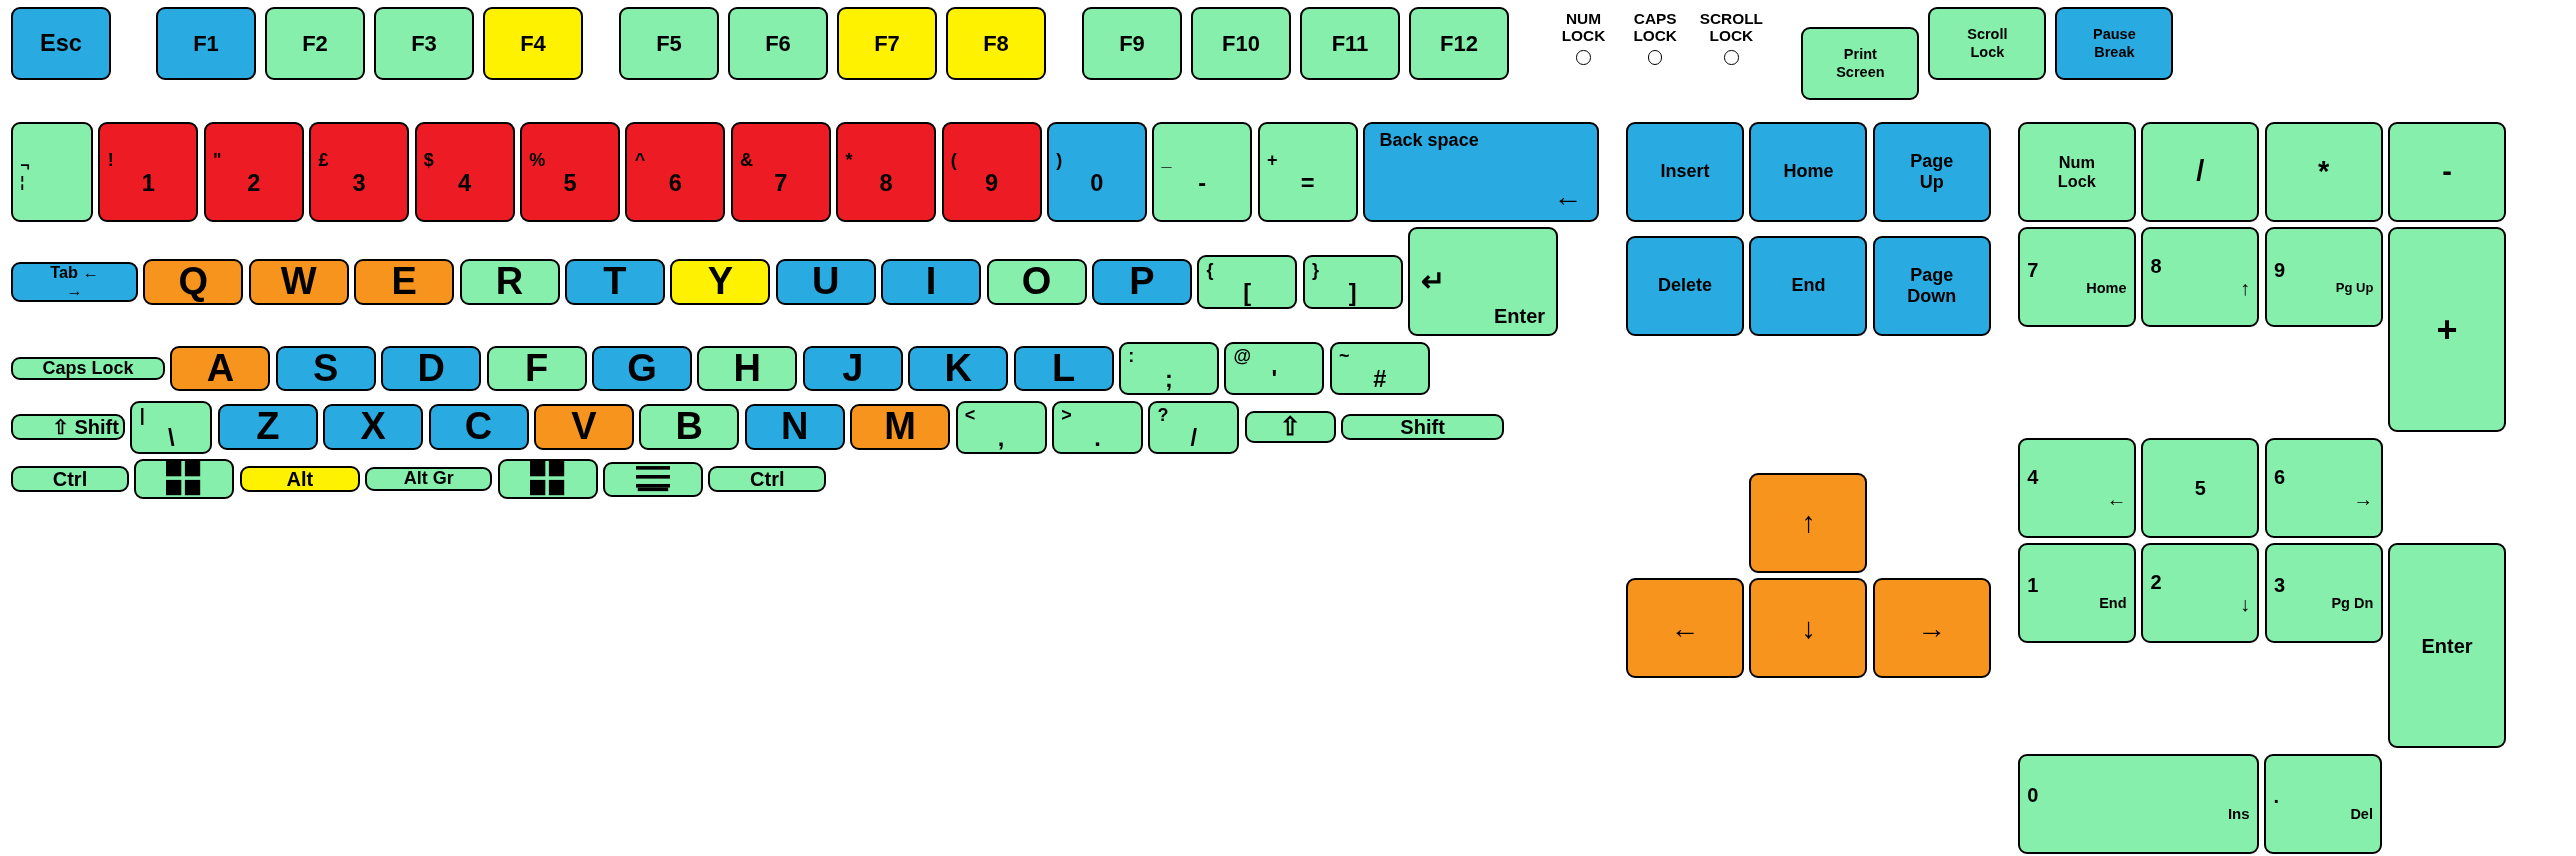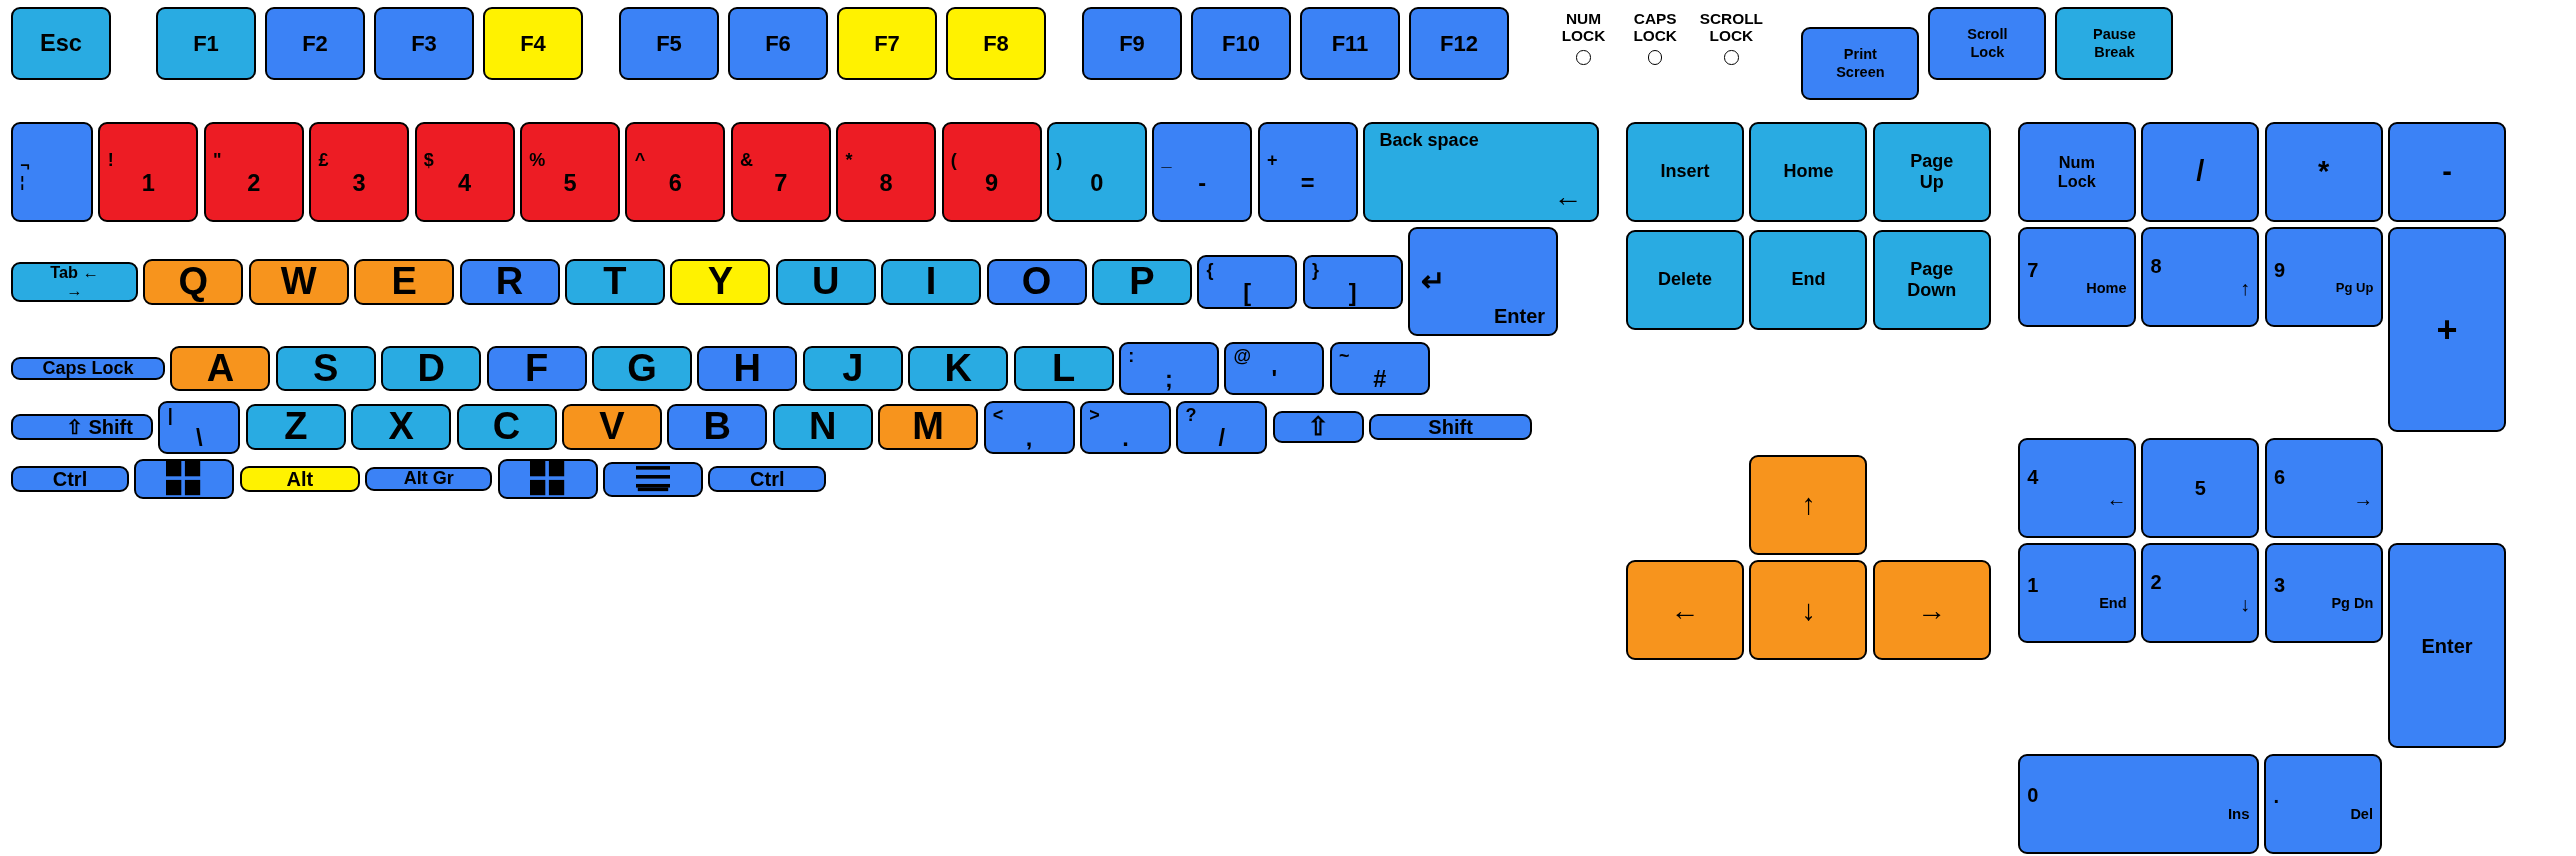--- a/index.html
+++ b/index.html
@@ -27,21 +27,21 @@
       cursor: pointer;
       position: relative;
       text-align: center;
       line-height: 1.1;
     }
     .key .single-char {
       font-size: 27px;
       font-weight: bold;
     }
     
-    .white { background: #3b82f6; color: #000; }
+    .white { background: #86efac; color: #000; }
     .blue { background: #29abe2; color: #000; }
     .red { background: #ed1c24; color: #000; }
     .orange { background: #f7941d; color: #000; }
     .yellow { background: #fff200; color: #000; }
 
     
     .h80 { height: 73px; }
     .h110 { height: 100px; }
     .w90 { width: 82px; }
     .w100 { width: 91px; }
@@ -356,21 +356,21 @@
         </div>
 
         <div class="key white h120 w110">
           <span style="font-size:18px; font-weight:bold; align-self:flex-start; padding-left:7.3px; padding-top:3.6px;">~</span>
           <span style="font-size:23.6px; font-weight:bold;">#</span>
         </div>
       </div>
 
       <div class="key-row">
 
-        <div class="key white h120" style="width:142px;padding-left:35px;">
+        <div class="key white h120" style="width:114px;padding-left:35px;">
           <span style="font-size:20px; font-weight:bold;">⇧ Shift</span>
         </div>
 
         <div class="key white h120 w90">
           <span style="font-size:18px; font-weight:bold; align-self:flex-start; padding-left:7.3px; padding-top:3.6px;">|</span>
           <span style="font-size:23.6px; font-weight:bold;">\</span>
         </div>
         <div class="key blue h120 w110">
             <span style="font-size:38px; font-weight:bold;">Z</span>
           </div>
@@ -459,21 +459,21 @@
           </svg>
         </div>
 
         <div class="key white h120" style="width:118px;">
           <span style="font-size:20px; font-weight:bold;">Ctrl</span>
         </div>
       </div>
 
     </div>
 
-    <div class="nav-block" style="gap:8px;">
+    <div class="nav-block" style="gap:14px;">
 
       <div style="display:flex; gap:5.4px;">
         <div class="key blue h110 w130">
             <span style="font-size:18px; font-weight:bold;">Insert</span>
           </div>
         <div class="key blue h110 w130">
             <span style="font-size:18px; font-weight:bold;">Home</span>
           </div>
         <div class="key blue h110 w130" style="line-height:1.2; text-align:center; font-size:18px; font-weight:bold;">Page<br>Up</div>
       </div>

